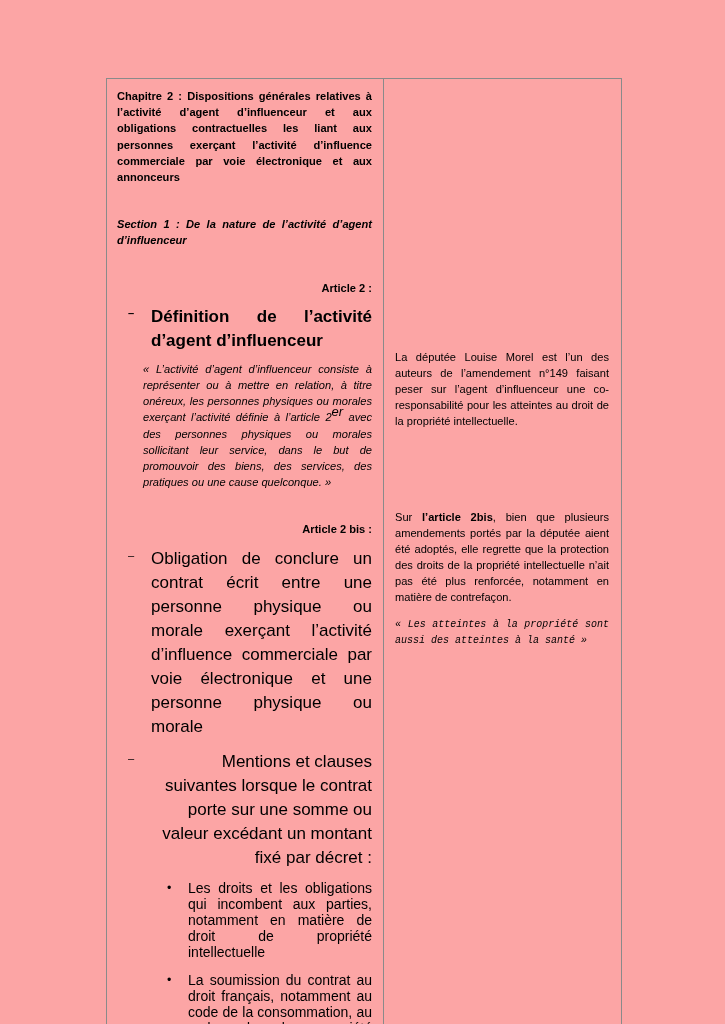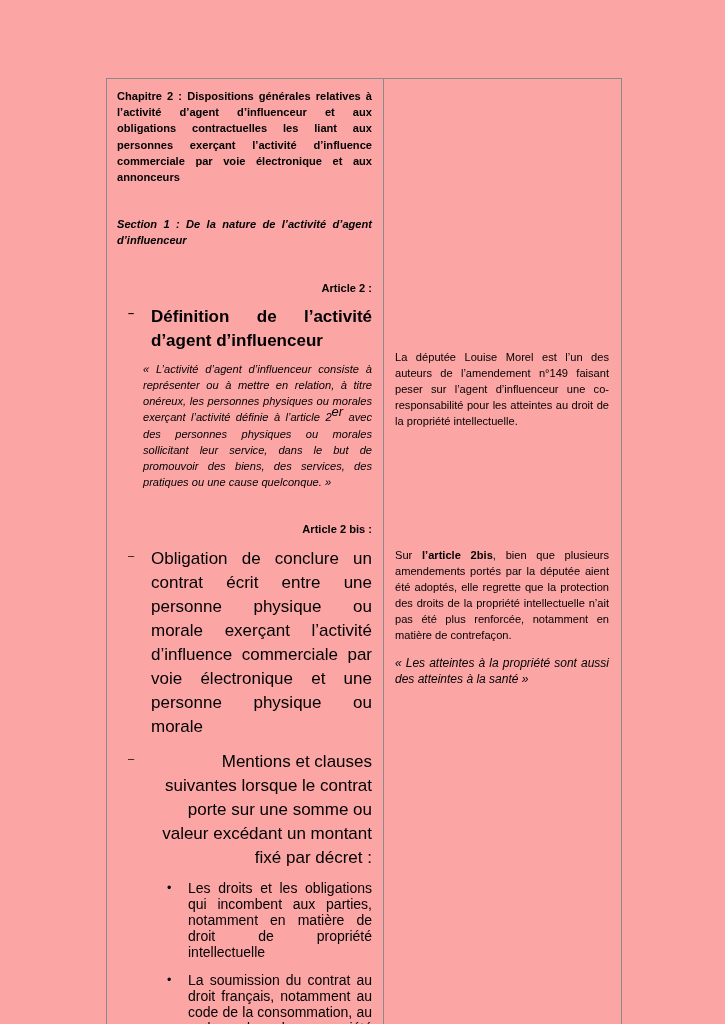--- a/index.html
+++ b/index.html
@@ -132,28 +132,29 @@
 
   
   .r-para {
     font-size: 11.1px;
     line-height: 16px;
     text-align: justify;
     margin: 0;
   }
   .r-para b { font-weight: bold; }
   .r-quote {
-    font-size: 12px;
+    font-size: 10px;
     line-height: 16.2px;
     text-align: justify;
     font-style: italic;
     margin: 12px 0 0 0;
+    font-family: Liberation Mono, monospace;
   }
   .r-block-1 { margin-top: 261px; }
-  .r-block-2 { margin-top: 118px; }
+  .r-block-2 { margin-top: 80px; }
 </style>
 </head>
 <body>
 
 <div id="page">
 
   <table class="doc-table">
     <tbody>
         <tr>
 

